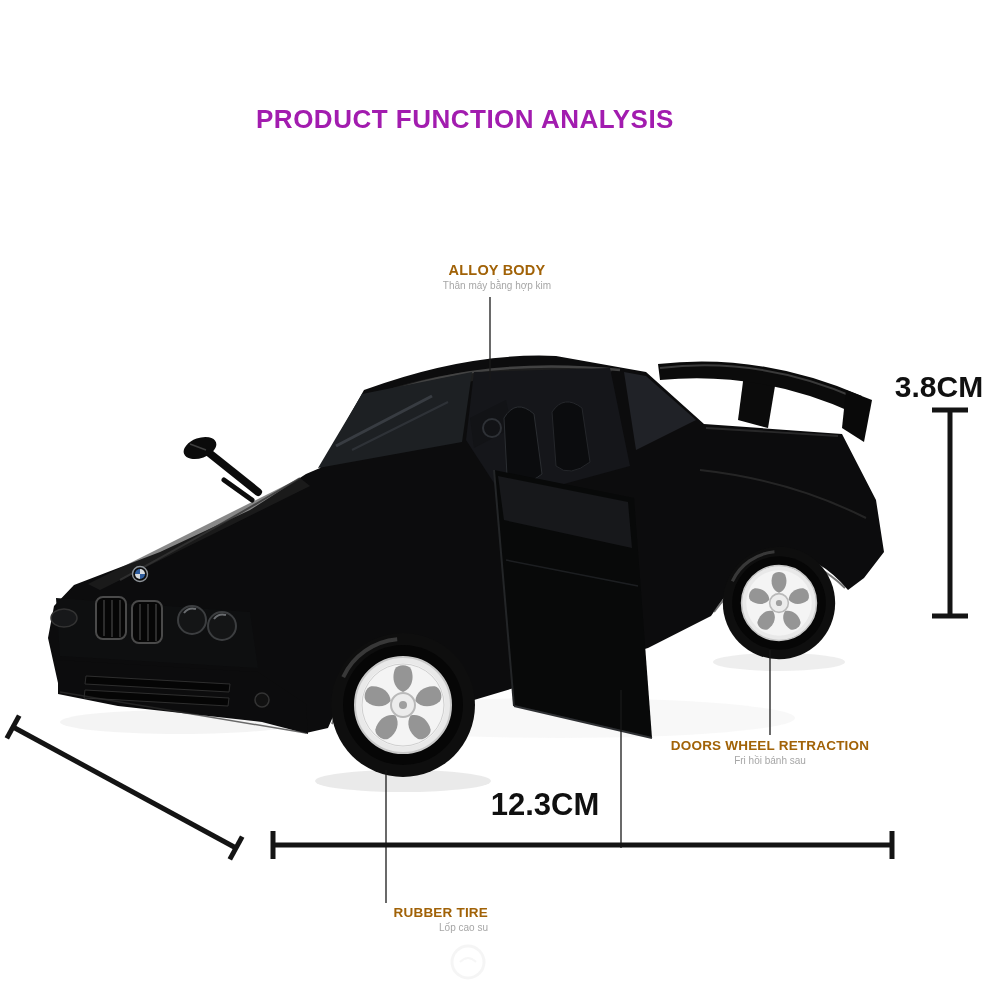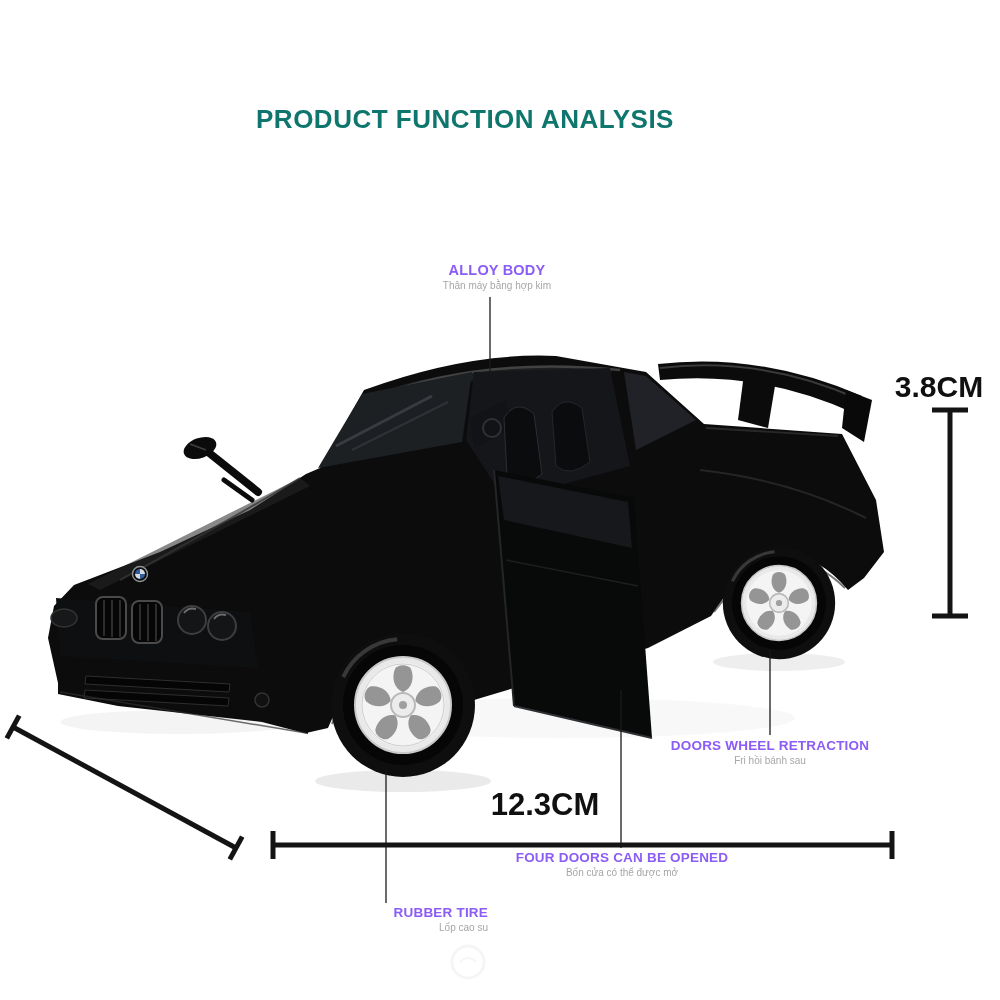--- a/index.html
+++ b/index.html
@@ -4,24 +4,24 @@
 <style>
   html,body{margin:0;padding:0;background:#ffffff;}
   #canvas{
     position:relative;width:1000px;height:1000px;background:#ffffff;
     font-family:"Liberation Sans",sans-serif;overflow:hidden;
   }
   .abs{position:absolute;}
   .center{text-align:center;}
   #page-title{
     left:0;top:104px;width:930px;
-    font-size:26px;font-weight:600;letter-spacing:.5px;color:#0f766e;
+    font-size:26px;font-weight:600;letter-spacing:.5px;color:#a21caf;
   }
   .callout{color:#2b2b2b;}
-  .callout-label{font-size:13.5px;font-weight:bold;letter-spacing:.2px;color:#8b5cf6;}
+  .callout-label{font-size:13.5px;font-weight:bold;letter-spacing:.2px;color:#a16207;}
   .callout-sub{font-size:10px;color:#a6a6a6;margin-top:2px;}
   .dim-value{font-weight:bold;color:#101010;}
   #alloy-block{left:347px;top:262px;width:300px;}
   #alloy-block .callout-label{font-size:14.5px;}
   #height-value{left:854px;top:370px;width:170px;font-size:30px;}
   #width-value{left:18px;top:794px;width:140px;font-size:30px;}
   #length-value{left:395px;top:787px;width:300px;font-size:31px;}
   #rear-wheel-block{left:620px;top:738px;width:300px;}
   #four-doors-block{left:460px;top:850px;width:324px;}
   #rubber-tire-block{left:288px;top:905px;width:200px;text-align:right;}
@@ -207,23 +207,19 @@
   </div>
 
   <div id="height-value" class="abs center dim-value">3.8CM</div>
   <div id="length-value" class="abs center dim-value">12.3CM</div>
 
   <div id="rear-wheel-block" class="abs center callout">
     <div class="callout-label">DOORS WHEEL RETRACTION</div>
     <div class="callout-sub">Fri hồi bánh sau</div>
   </div>
 
-  <div id="four-doors-block" class="abs center callout">
-    <div class="callout-label">FOUR DOORS CAN BE OPENED</div>
-    <div class="callout-sub">Bốn cửa có thể được mở</div>
-  </div>
 
   <div id="rubber-tire-block" class="abs center callout">
     <div class="callout-label">RUBBER TIRE</div>
     <div class="callout-sub">Lốp cao su</div>
   </div>
 
 </div>
 
 </body></html>

